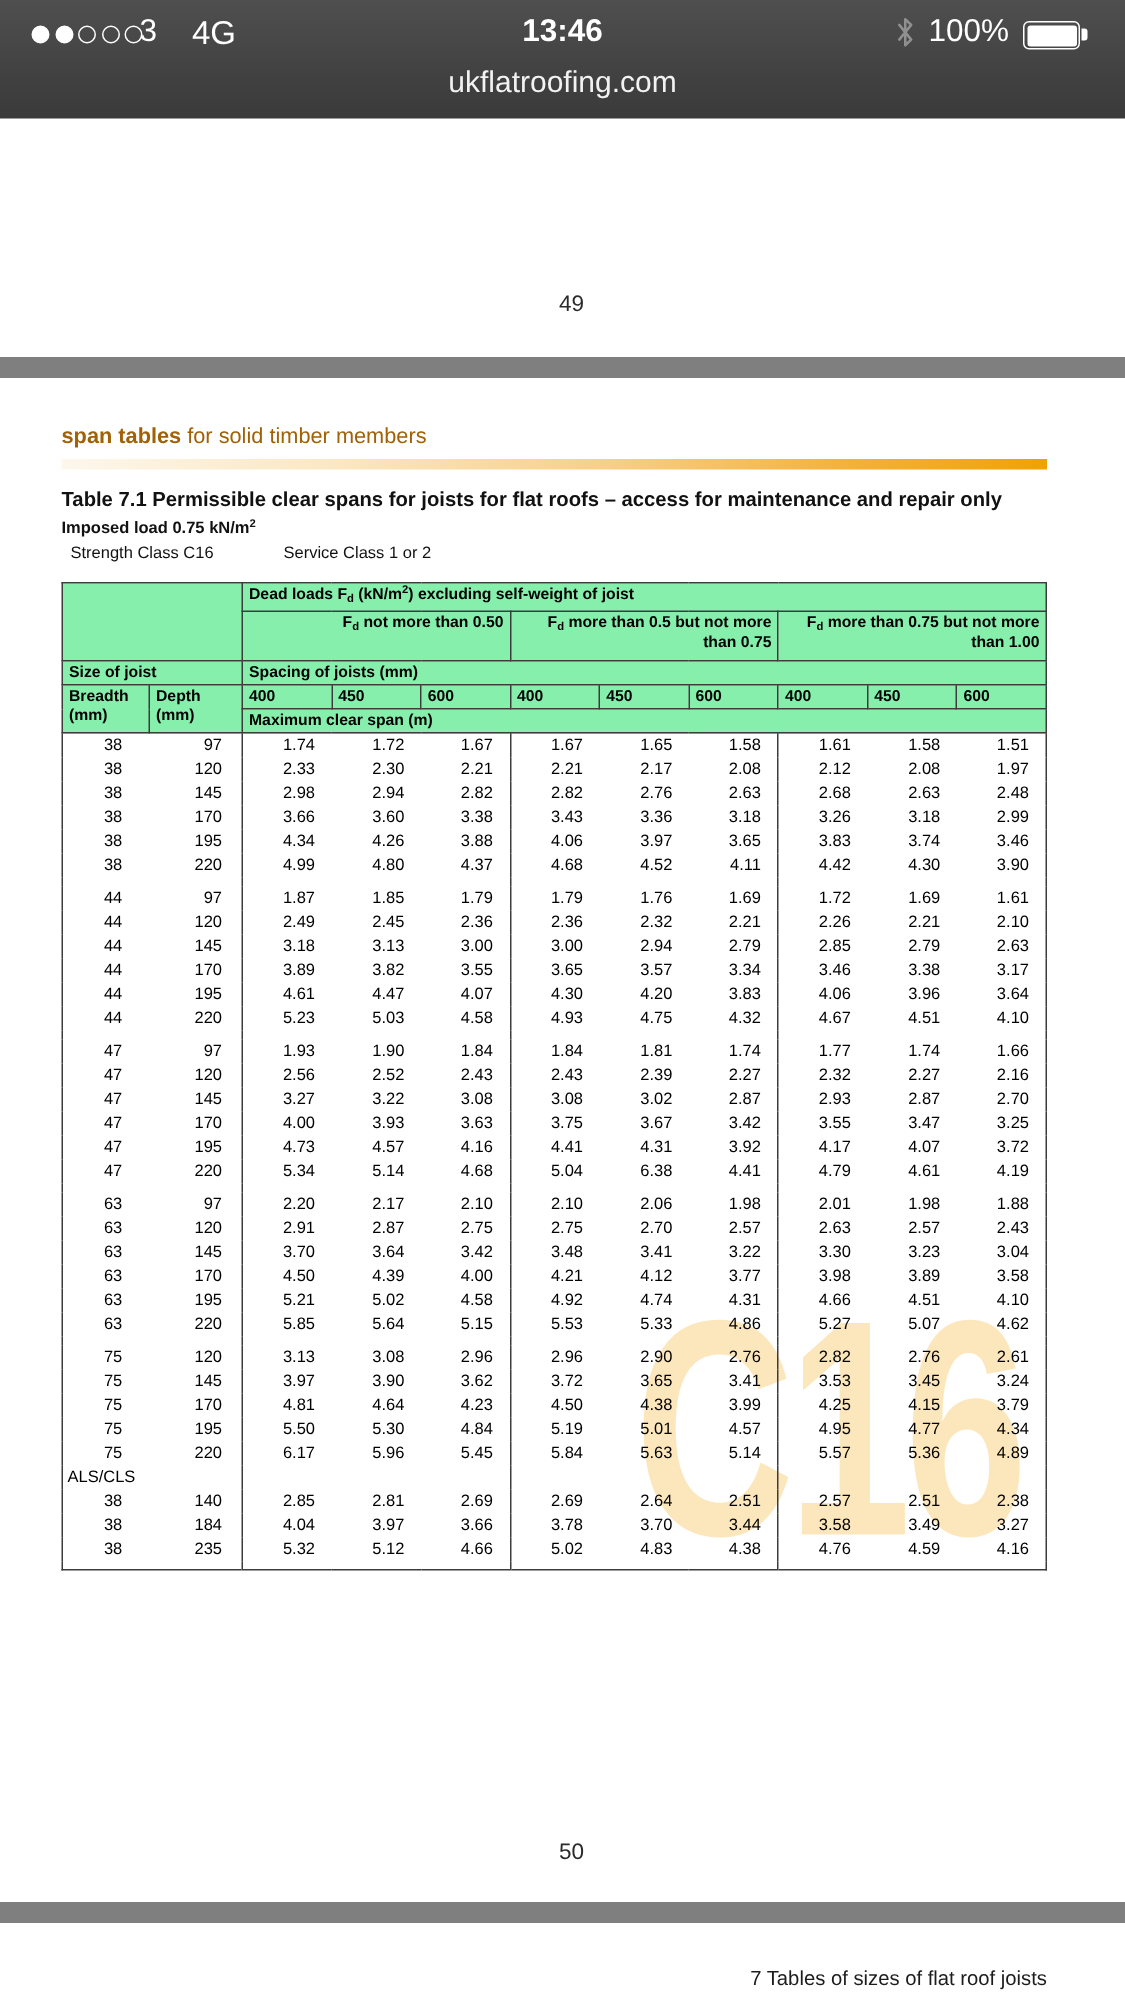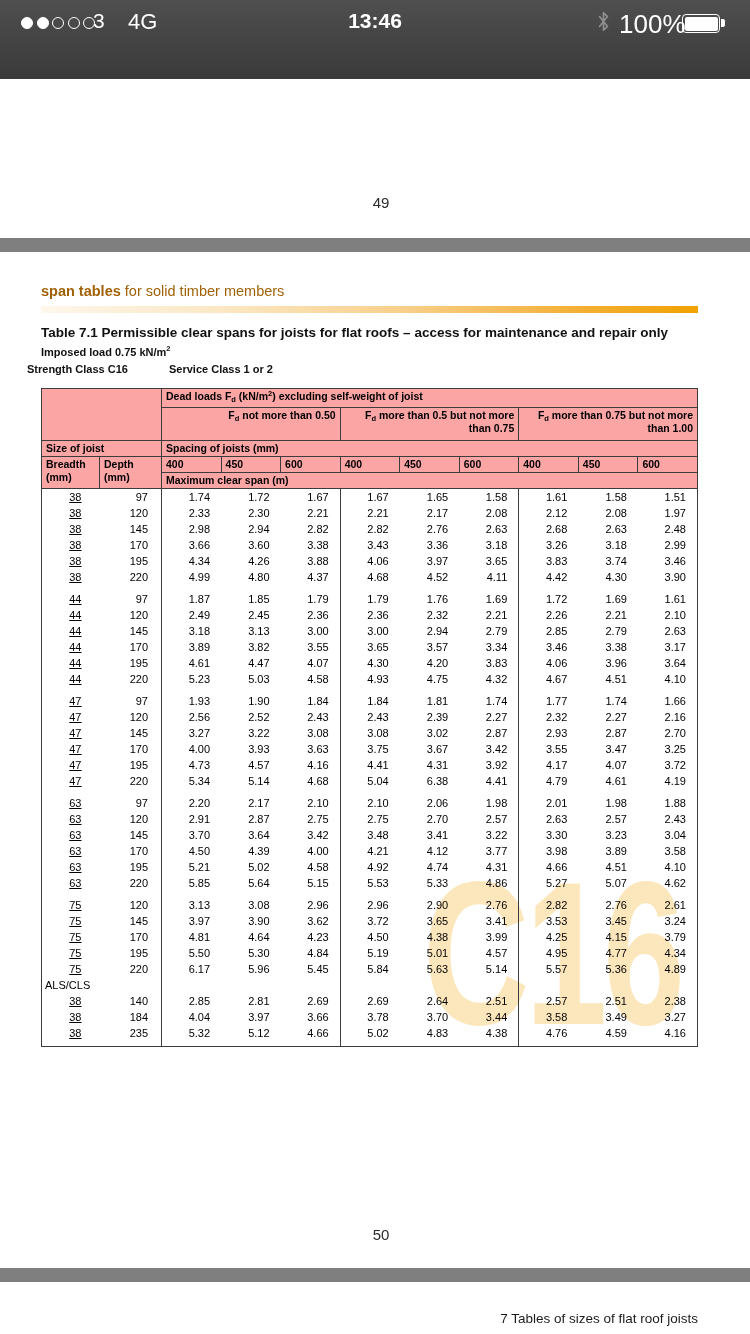--- a/index.html
+++ b/index.html
@@ -16,21 +16,21 @@
     color:#fff;
   }
   .status-top { position:absolute; top:8px; left:0; right:0; height:26px; }
   .signal { position:absolute; left:21px; top:9px; display:flex; gap:3.5px; }
   .dot { width:12px; height:12px; border:1.5px solid #fff; border-radius:50%; box-sizing:border-box; }
   .dot.filled { background:#fff; }
   .carrier { position:absolute; left:93px; top:1px; font-size:21px; }
   .network { position:absolute; left:128px; top:1px; font-size:22px; }
   .time { position:absolute; left:0; right:0; top:1px; text-align:center; font-size:21px; font-weight:bold; }
   .bt { position:absolute; left:596px; top:2px; }
-  .pct { position:absolute; left:619px; top:1px; font-size:26px; }
+  .pct { position:absolute; left:619px; top:1px; font-size:21px; }
   .battery { position:absolute; left:682px; top:6px; width:38px; height:19px;
     border:1.5px solid #fff; border-radius:4px; box-sizing:border-box; }
   .battery-fill { position:absolute; top:1.5px; left:1.5px; right:1.5px; bottom:1.5px; background:#fff; border-radius:2px; }
   .battery-nub { position:absolute; left:721px; top:11px; width:3.5px; height:8px; background:#fff; border-radius:0 2px 2px 0; }
   .url-row { position:absolute; top:44px; left:0; right:0; text-align:center;
     font-size:20px; color:#f2f2f2; }
 
   
   .page-num { position:absolute; left:12px; right:0; text-align:center; font-size:15px; color:#2b2b2b; }
   #pg49 { top:194px; }
@@ -41,51 +41,51 @@
   .footer-line { position:absolute; top:1311px; right:52px; font-size:13.5px; color:#1c1c1c; }
 
   
   .doc-heading { position:absolute; top:283px; left:41px; font-size:14.5px; color:#a16207; }
   .doc-heading b { font-weight:bold; }
   .orange-bar { position:absolute; top:306px; left:41px; width:657px; height:7px;
     background:linear-gradient(90deg,#fdf7ec 0%,#fbe7c2 28%,#f8cf8a 55%,#f4b13a 80%,#f0a202 100%); }
   .table-title { position:absolute; top:325px; left:41px; width:680px; font-size:13.5px; font-weight:bold; color:#111; }
   .imposed { position:absolute; top:344px; left:41px; font-size:11px; font-weight:bold; color:#111; }
   .imposed sup { font-size:7.5px; }
-  .class-row { position:absolute; top:363px; left:27px; width:657px; font-size:11px; font-weight:bold; color:#111; }
+  .class-row { position:absolute; top:363px; left:47px; width:657px; font-size:11px; font-weight:normal; color:#111; }
   .service { position:absolute; left:142px; top:0; }
 
   
   .table-wrap { position:absolute; top:388px; left:41px; width:657px; }
   .watermark {
     position:absolute; left:382px; top:462px; z-index:0;
     font-size:205px; font-weight:bold; line-height:1; letter-spacing:-6px;
     color:#f7a600; opacity:.26; transform:scaleX(.72); transform-origin:left top;
     pointer-events:none;
   }
   table.span-table { position:relative; z-index:1; width:657px; border-collapse:collapse;
     table-layout:fixed; border:1px solid #3c3c3c; }
   .span-table col.c-b { width:58px; }
   .span-table col.c-d { width:62px; }
   .span-table thead th {
-    background:#fca5a5; border:1px solid #3c3c3c; font-size:10.5px; font-weight:bold;
+    background:#86efac; border:1px solid #3c3c3c; font-size:10.5px; font-weight:bold;
     color:#000; text-align:left; vertical-align:top; padding:1px 4px; line-height:1.25;
   }
   .span-table thead tr.r1 th { height:16px; }
   .span-table thead tr.r2 th { height:30px;text-align:right; }
   .span-table thead tr.r3 th { height:13px; }
   .span-table thead tr.r4 th { height:12px; }
   .span-table thead tr.r5 th { height:10px; }
   .span-table thead sub { font-size:7.5px; vertical-align:baseline; position:relative; bottom:-2px; }
   .span-table thead sup { font-size:7.5px; vertical-align:baseline; position:relative; top:-4px; }
   .span-table tbody td {
     font-size:11px; color:#000; height:16px; line-height:16px; padding:0;
     text-align:right; background:transparent; white-space:nowrap;
   }
-  .span-table tbody td.b { padding-right:18px;text-decoration:underline; }
+  .span-table tbody td.b { padding-right:18px; }
   .span-table tbody td.d { padding-right:13px; }
   .span-table tbody td.v { padding-right:11px; }
   .span-table tbody td.gs { border-left:1px solid #3c3c3c; }
   .span-table tbody tr.spacer td { height:6px; line-height:6px; }
   .span-table tbody tr.tail td { height:5px; line-height:5px; }
   .span-table tbody td.grp-label { text-align:left; padding-left:3px; }
 </style>
 </head>
 <body>
 
@@ -107,20 +107,21 @@
         <svg width="15" height="23" viewBox="0 0 14 22">
           <path d="M3.2 6.3 L10.8 15.7 L7 19.3 L7 2.7 L10.8 6.3 L3.2 15.7" fill="none" stroke="#909090" stroke-width="1.6" stroke-linejoin="round" stroke-linecap="round"></path>
         </svg>
       </div>
       <div class="pct">100%</div>
       <div class="battery">
         <div class="battery-fill"></div>
       </div>
       <div class="battery-nub"></div>
     </div>
+    <div class="url-row">ukflatroofing.com</div>
   </div>
 
   <div>
 
     <div id="pg49" class="page-num">49</div>
     <div id="bar1" class="gray-bar"></div>
 
     <div class="doc-heading"><b>span tables</b><span> for solid timber members</span></div>
 
     <div class="orange-bar"></div>

